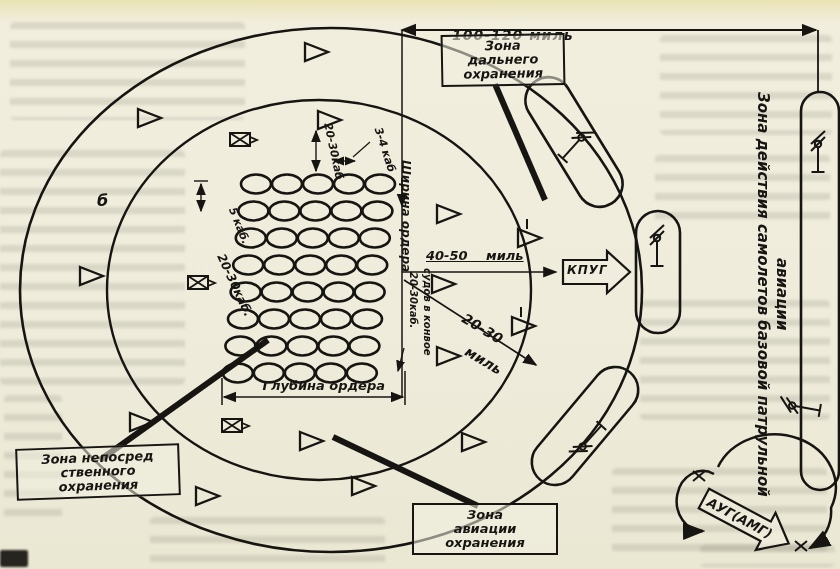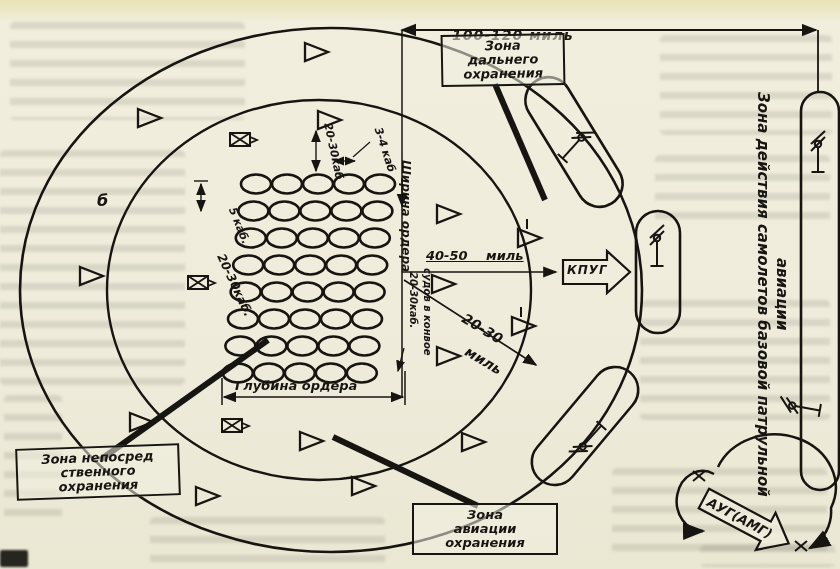--- a/index.html
+++ b/index.html
@@ -219,18 +219,18 @@
 
   <div class="lbl rot" style="left:333px;top:122px;font-size:11px;transform:rotate(78deg);">20-30каб</div>
   <div class="lbl rot" style="left:383px;top:126px;font-size:11px;transform:rotate(72deg);">3-4 каб</div>
   <div class="lbl rot" style="left:237px;top:206px;font-size:11px;transform:rotate(68deg);">5 каб.</div>
   <div class="lbl rot" style="left:226px;top:252px;font-size:12px;transform:rotate(65deg);">20-30каб.</div>
 
   <div class="vtext" style="left:413px;top:160px;font-size:12px;">Ширина ордера</div>
   <div class="vtext" style="left:419px;top:272px;font-size:10px;">20-30каб.</div>
   <div class="vtext" style="left:433px;top:268px;font-size:10px;">судов в конвое</div>
 
-  <div class="lbl" style="left:235px;top:379px;width:150px;text-align:left;font-size:13px;">Глубина ордера</div>
+  <div class="lbl" style="left:235px;top:379px;width:150px;text-align:right;font-size:13px;">Глубина ордера</div>
 
   <div class="lbl" style="left:567px;top:264px;width:38px;text-align:center;font-size:12px;letter-spacing:1px;">КПУГ</div>
 
   <div class="lbl" style="left:97px;top:193px;font-size:16px;">б</div>
 </div>
 
 </body></html>

